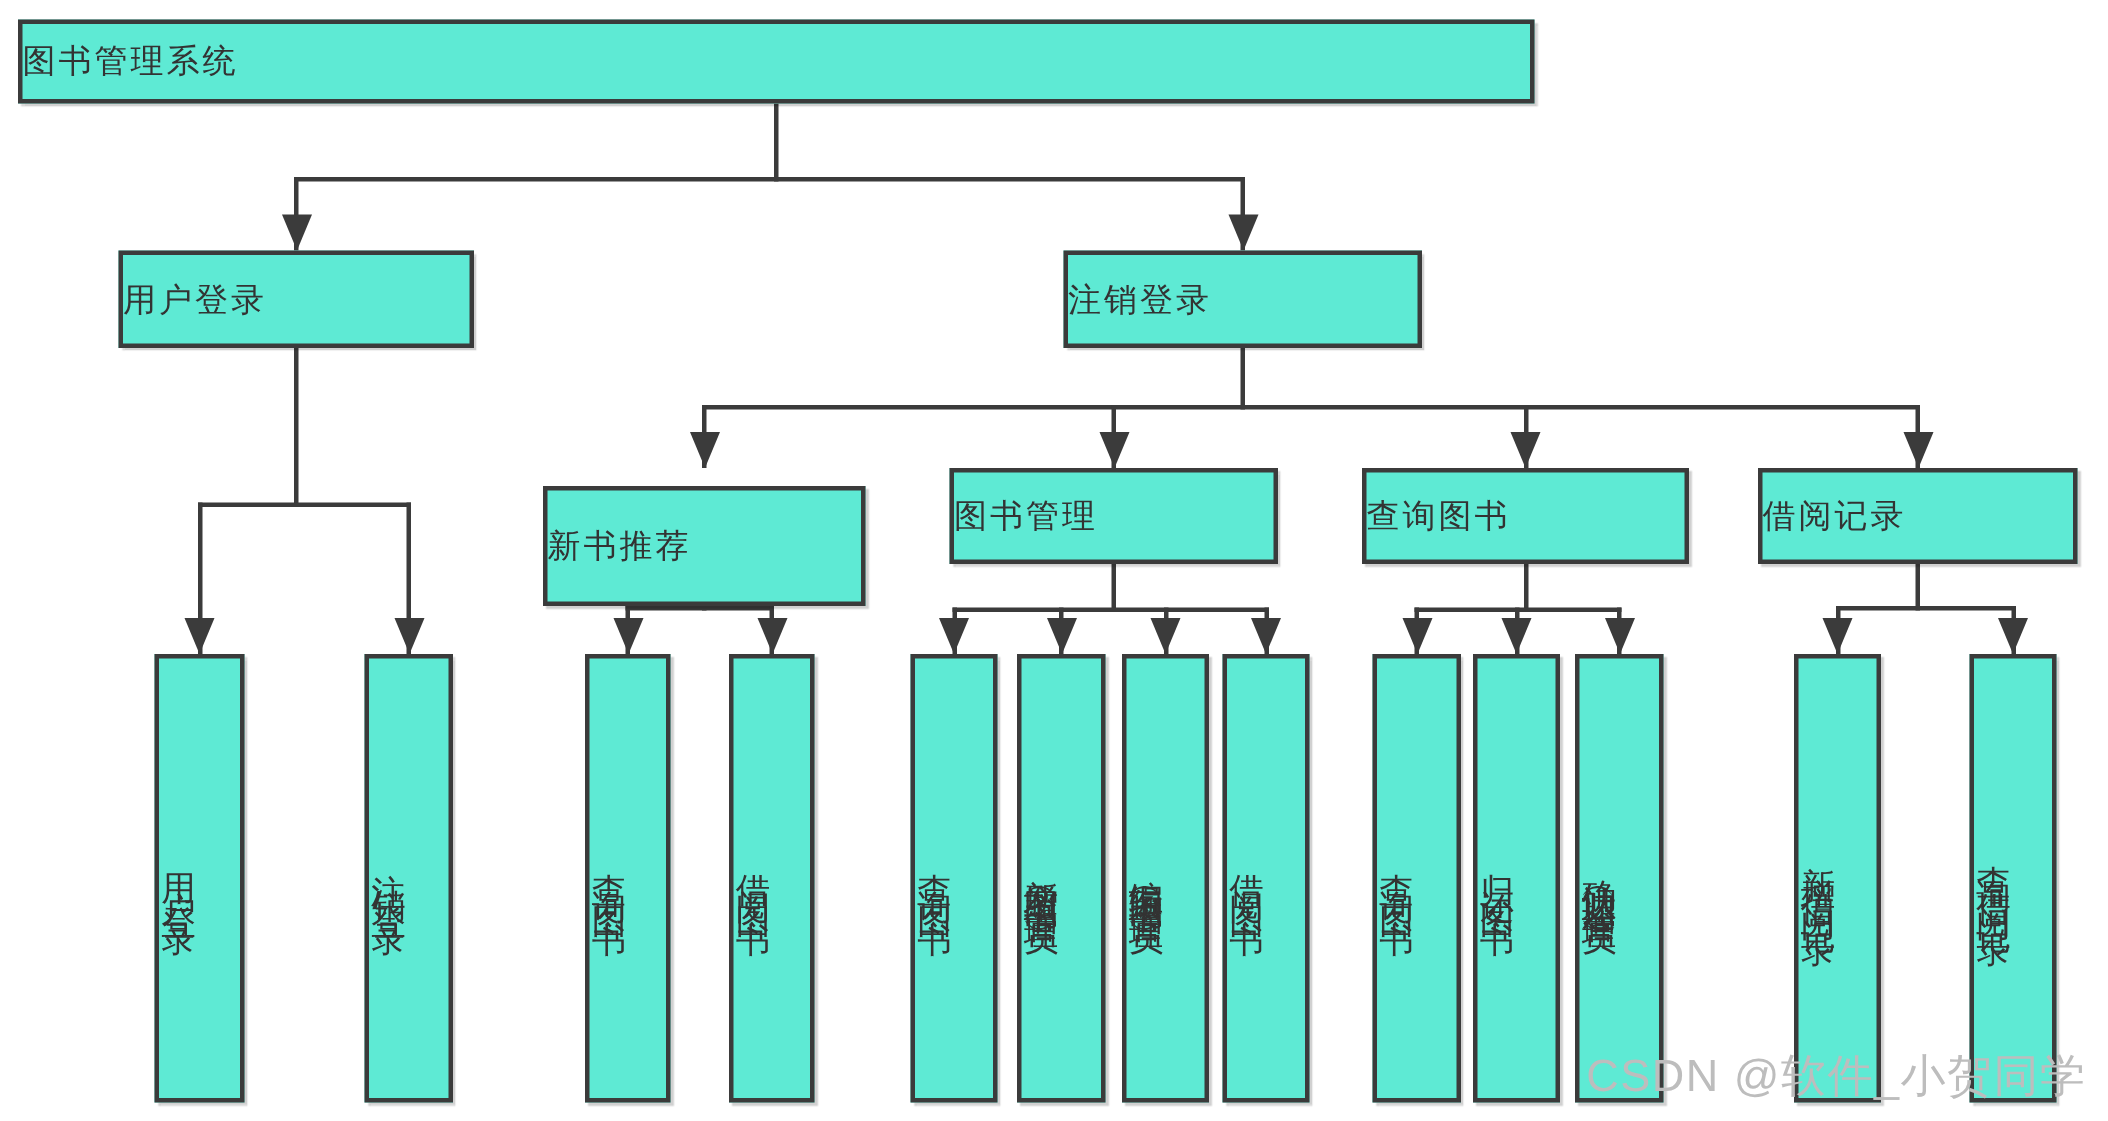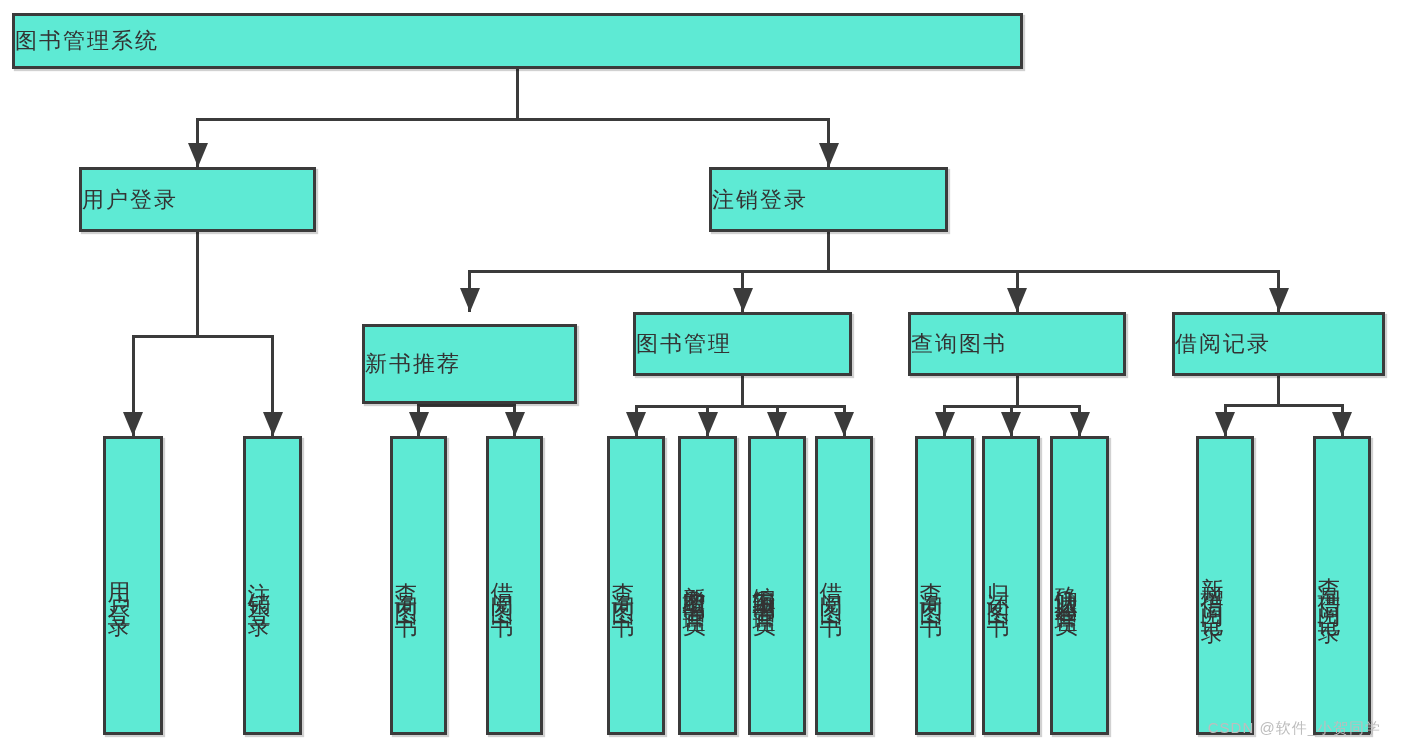--- a/index.html
+++ b/index.html
@@ -17,21 +17,21 @@
   .node.v.ls-short span  { letter-spacing:11px; }
   .node.v.ls-medium span { letter-spacing:9px; }
   .node.v.ls-long span   { letter-spacing:4px; }
   .edge-seg { position:absolute; background:#3b3b3b; }
   .arrow-down {
     position:absolute; width:0; height:0;
     border-left:10px solid transparent; border-right:10px solid transparent;
     border-top:24px solid #3b3b3b;
   }
   .watermark {
-    position:absolute; right:24px; bottom:9px; font-size:15px;
+    position:absolute; right:14px; bottom:9px; font-size:30px;
     color:#bdbdbd; letter-spacing:1px; white-space:nowrap;margin-top:24px;
   }
 </style>
 </head>
 <body>
 
 <div class="canvas">
   <div id="edges-layer">
       <div class="edge-seg" style="left: 516px; top: 69px; width: 3px; height: 52px;"></div>
       <div class="edge-seg" style="left: 196px; top: 118px; width: 634px; height: 3px;"></div>

